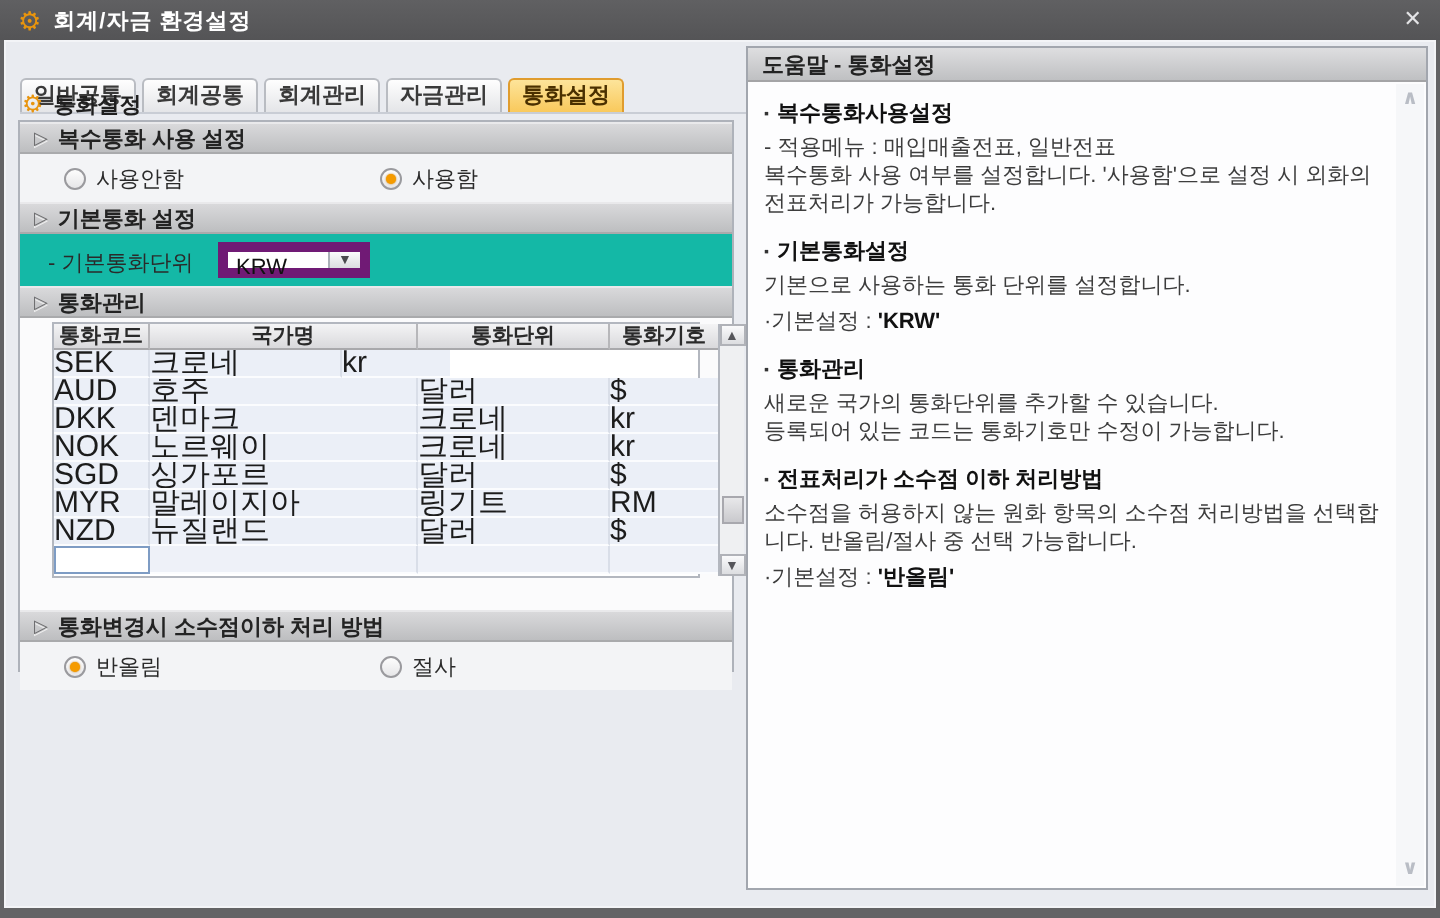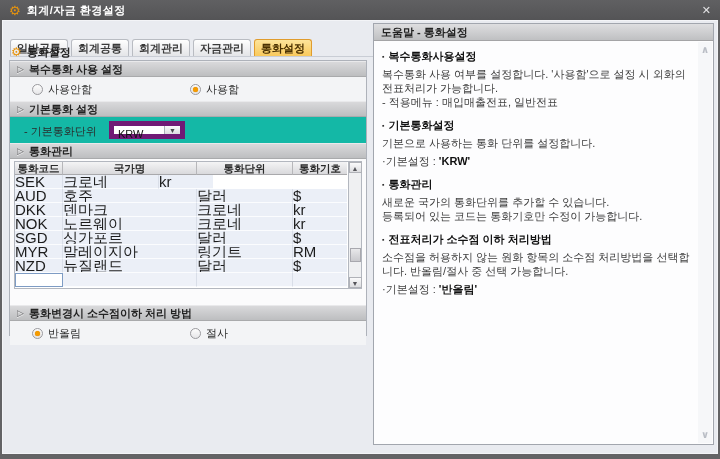--- a/index.html
+++ b/index.html
@@ -85,21 +85,21 @@
     background:#ffffff; border:5px solid #701a75; display:flex;
   }
   .combo .combo-value{ flex:1; padding:2px 4px; color:#111; }
   .combo .combo-btn{
     width:16px; background:linear-gradient(#fbfbfc,#dcdde0);
     border-left:1px solid #aab0b8; display:flex; align-items:center; justify-content:center;
     font-size:7px; color:#4a4a4e;
   }
   
   .table-area{
-    height:146px; background:#fbfbfc; padding:2px 4px;
+    height:146px; background:#fbfbfc; padding:2px 16px;
   }
   .ctable{
     display:flex; height:128px; border:1px solid #b3b7bf; background:#fff;
   }
   .tgrid{ flex:1; }
   .thead{ display:flex; height:13px; }
   .thcell{
     background:linear-gradient(#f4f4f5,#d9d9dc);
     border-right:1px solid #b7b7ba; border-bottom:1px solid #a9a9ac;
     font-weight:bold; color:#2a2a2a; text-align:center; font-size:10.5px;
@@ -301,22 +301,22 @@
 
     </div>
 
     <div class="help-panel">
       <div class="help-header">
         <span>도움말 - 통화설정</span>
       </div>
       <div class="help-body">
           <div class="topic">
             <div class="topic-title"><span class="sq">▪</span><span>복수통화사용설정</span></div>
+            <div class="topic-line">- 적용메뉴 : 매입매출전표, 일반전표</div>
             <div class="topic-line">복수통화 사용 여부를 설정합니다. '사용함'으로 설정 시 외화의 전표처리가 가능합니다.</div>
-            <div class="topic-line">- 적용메뉴 : 매입매출전표, 일반전표</div>
           </div>
           <div class="topic">
             <div class="topic-title"><span class="sq">▪</span><span>기본통화설정</span></div>
             <div class="topic-line">기본으로 사용하는 통화 단위를 설정합니다.</div>
             <div class="topic-default"><span>·기본설정 : </span><b>'KRW'</b></div>
           </div>
           <div class="topic">
             <div class="topic-title"><span class="sq">▪</span><span>통화관리</span></div>
             <div class="topic-line">새로운 국가의 통화단위를 추가할 수 있습니다.</div>
             <div class="topic-line">등록되어 있는 코드는 통화기호만 수정이 가능합니다.</div>

